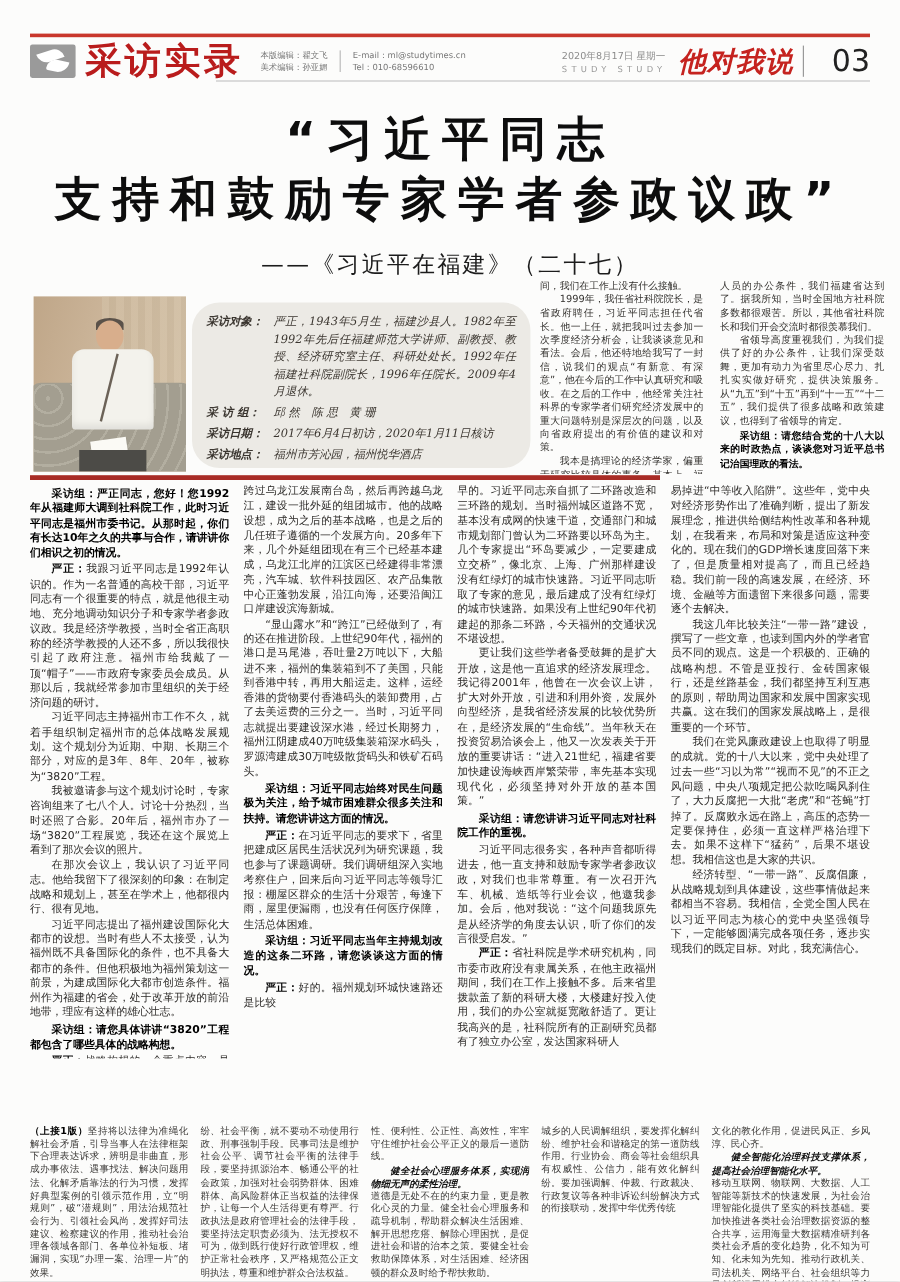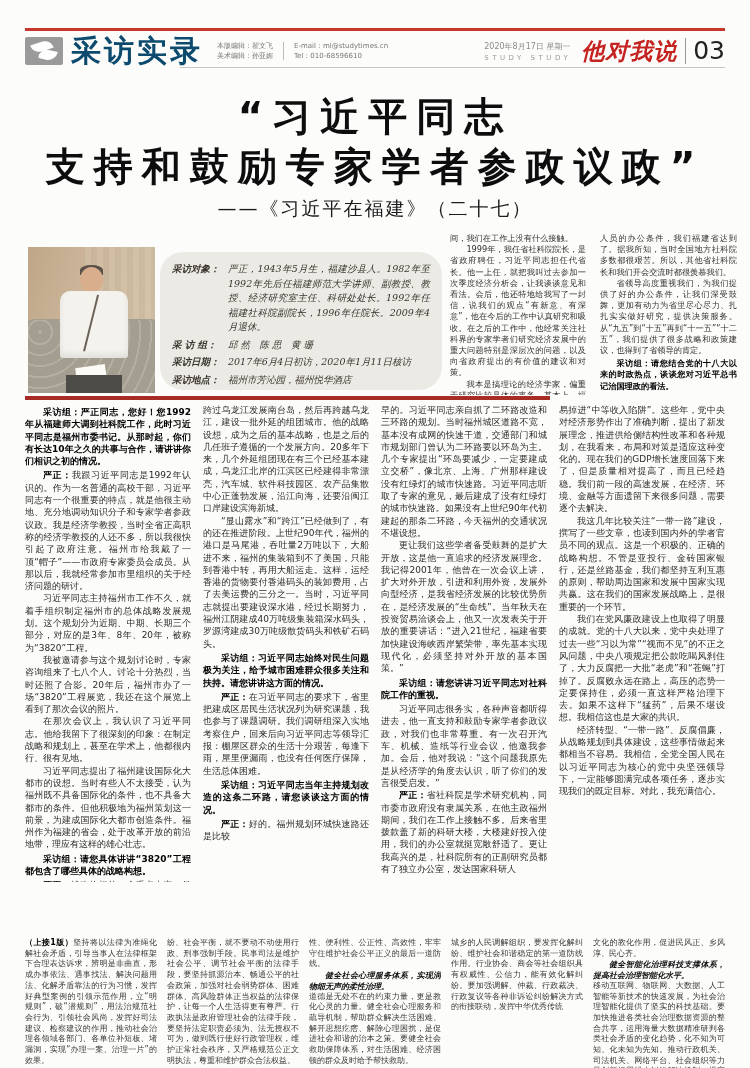--- a/index.html
+++ b/index.html
@@ -7,36 +7,36 @@
         font-family:"DejaVu Sans",sans-serif;color:#222;overflow:hidden;
         box-shadow:0 0 4px rgba(0,0,0,.25);}
   
   .top-rule{position:absolute;left:25px;top:28px;width:700px;height:3px;background:#c9372c;}
   .header-row{position:absolute;left:25px;top:36px;width:700px;height:30px;display:flex;align-items:center;}
   .logo{width:38px;height:28px;background:#9a9a9a;position:relative;border-radius:2px;flex:0 0 auto;overflow:hidden;}
   .logo::before{content:"";position:absolute;left:6px;top:5px;width:22px;height:9px;background:#fff;
                 border-radius:0 10px 0 10px;transform:rotate(-18deg);}
   .logo::after{content:"";position:absolute;left:14px;top:13px;width:18px;height:10px;background:#fff;
                border-radius:10px 0 12px 2px;transform:rotate(12deg);}
-  .section-title{font-size:30px;font-weight:bold;letter-spacing:3px;color:#0c4a6e;margin-left:8px;white-space:nowrap;}
+  .section-title{font-size:30px;font-weight:bold;letter-spacing:3px;color:#b91c1c;margin-left:8px;white-space:nowrap;}
   .credits{margin-left:14px;font-size:7px;line-height:10px;color:#777;white-space:nowrap;}
   .vbar{width:1px;height:18px;background:#bbb;margin-left:10px;}
   .credits2{margin-left:10px;font-size:7px;line-height:10px;color:#777;white-space:nowrap;}
   .hspacer{flex:1;}
   .dateblock{text-align:left;margin-right:10px;white-space:nowrap;}
   .dateline{font-size:8px;color:#8a8a8a;}
   .studytimes{font-size:7px;color:#9a9a9a;letter-spacing:3.5px;margin-top:2px;}
   .masthead{font-family:"DejaVu Serif",serif;font-weight:bold;font-style:italic;font-size:23px;
             color:#c5231f;letter-spacing:1px;margin-right:8px;white-space:nowrap;}
-  .pagenum{font-size:25px;color:#222;border-left:1px solid #999;padding-left:7px;line-height:26px;}
+  .pagenum{font-size:25px;color:#222;border-left:1px solid #999;padding-left:23px;line-height:26px;}
   .header-rule{position:absolute;left:180px;top:67px;width:545px;height:1px;background:#c6c6c6;}
   
   .headline{position:absolute;left:25px;top:92px;width:700px;text-align:center;color:#0d0d0d;}
   .hl1,.hl2{font-weight:bold;font-size:39px;letter-spacing:9px;line-height:50px;white-space:nowrap;}
-  .hl-sub{font-size:19px;letter-spacing:2px;margin-top:4px;color:#1c1c1c;}
+  .hl-sub{font-size:19px;letter-spacing:2px;margin-top:16px;color:#1c1c1c;}
   
   .photo{position:absolute;left:28px;top:247px;width:127px;height:146px;overflow:hidden;
          background:linear-gradient(105deg,#bfa688 0%,#cdb79c 45%,#d9c9b1 100%);}
   .photo .curtain{position:absolute;right:0;top:0;width:55%;height:100%;
          background:repeating-linear-gradient(90deg,#d3c2a8 0 6px,#c7b59a 6px 12px);opacity:.6;}
   .photo .sofa{position:absolute;left:-4px;bottom:-2px;width:108%;height:52%;background:#a39e90;
          border-radius:10px 10px 0 0;}
   .photo .sofa-pattern{position:absolute;left:0;bottom:0;width:100%;height:50%;opacity:.45;
          background:repeating-radial-gradient(circle at 12px 12px,#c6c2b4 0 2px,transparent 2px 11px);}
   .photo .head{position:absolute;left:41%;top:14%;width:23px;height:26px;border-radius:50%;background:#d8ae8c;}

